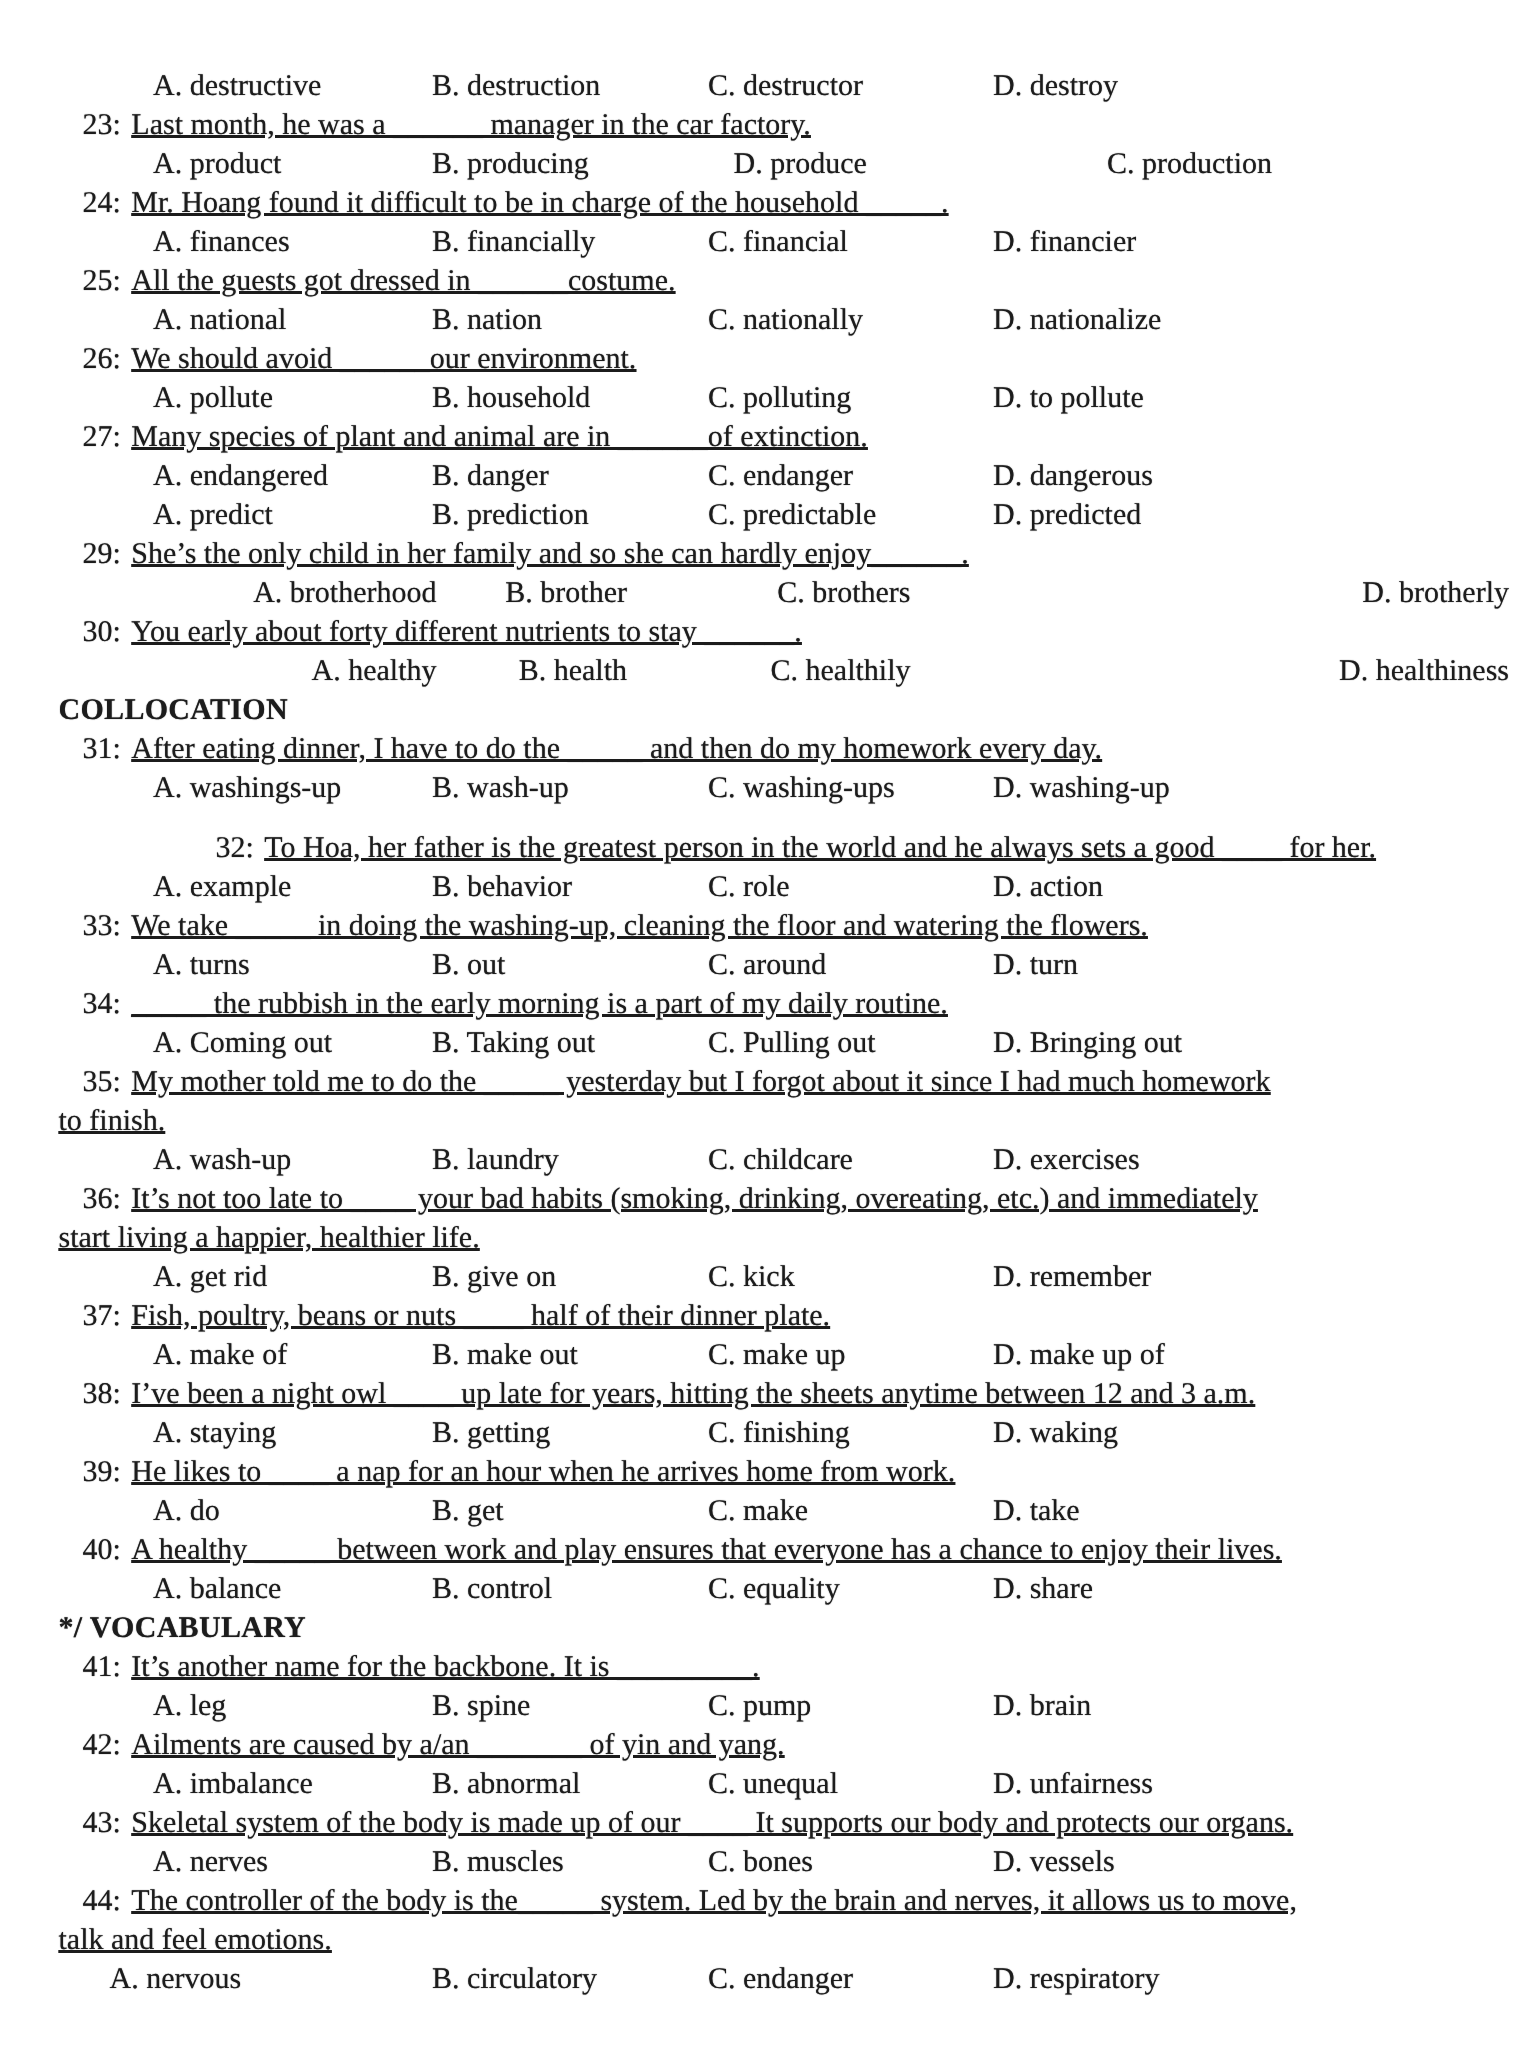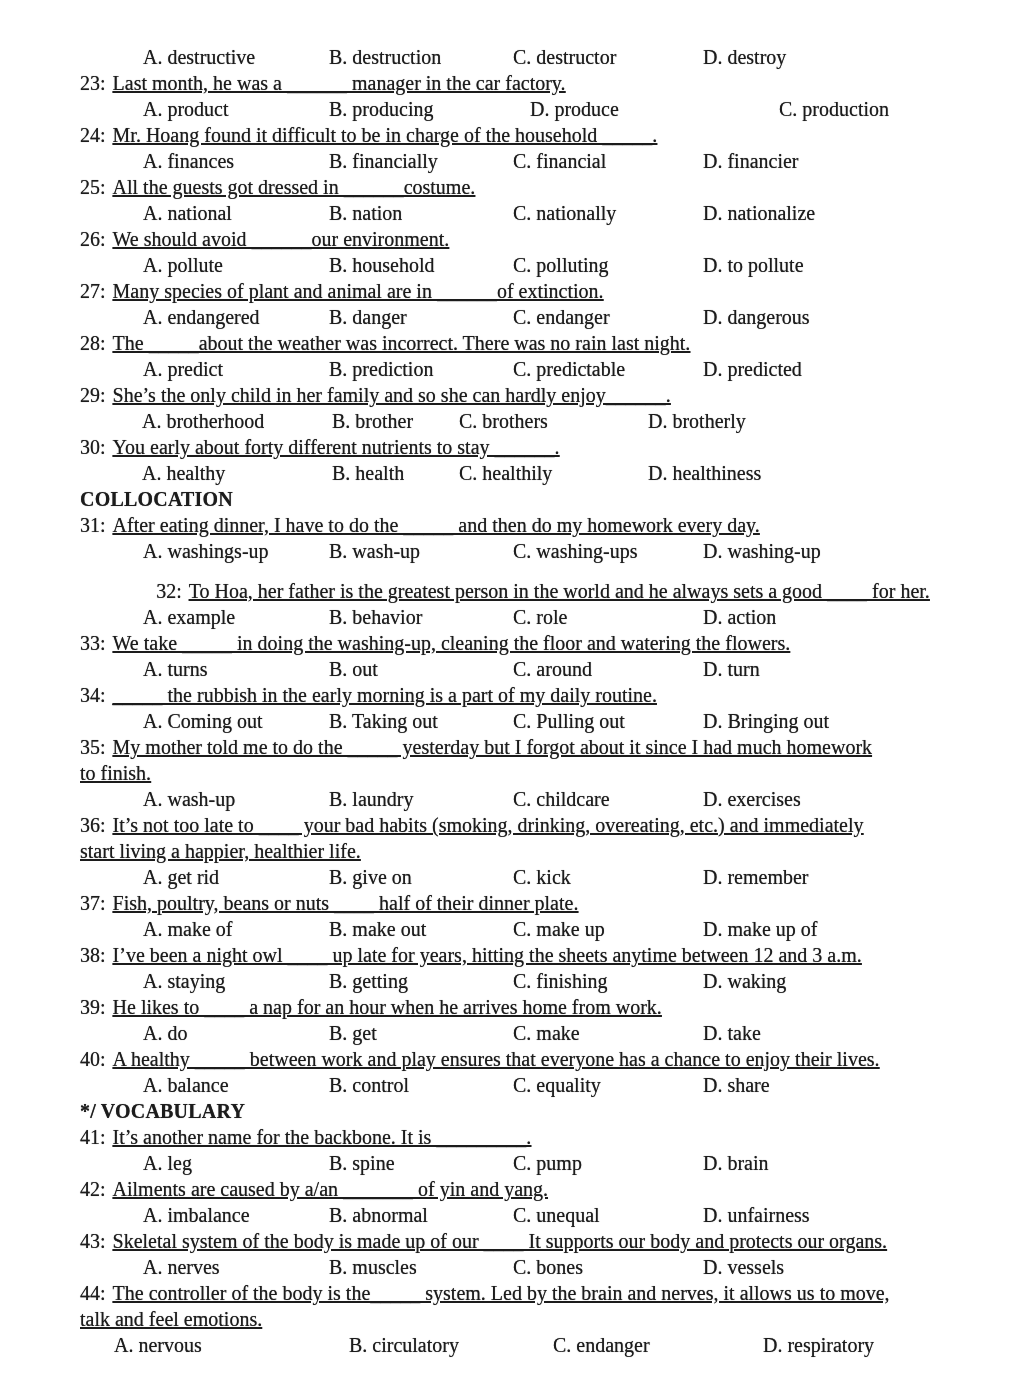--- a/index.html
+++ b/index.html
@@ -1,39 +1,39 @@
 <!DOCTYPE html>
 <html><head>
 <meta charset="utf-8">
 <style>
   * { box-sizing: border-box; }
   html, body { margin: 0; padding: 0; background: #ffffff; }
   body { width: 1024px; height: 1374px; overflow: hidden; }
   .page {
     width: 1024px; height: 1110px;
-    padding: 44px 18px 0 80px;
+    padding: 44px 18px 0 39px;
     font-family: "Liberation Serif", "DejaVu Serif", serif;
     font-size: 20px;
     line-height: 26px;
     color: #1c1c1c;
     text-shadow: 0 0 0.7px rgba(25,25,25,0.75);
   }
   .q, .opts, .heading { min-height: 26px; }
-  .qnum { white-space: pre; margin-right: 7px; }
+  .qnum { white-space: pre; margin-right: 7px; margin-left: 16px; }
   .qtext { white-space: pre; text-decoration: underline; }
   .heading { font-weight: bold; letter-spacing: 0.2px; font-family: Liberation Serif, serif; }
   .gap-before { margin-top: 14px; text-align: center; }
   .opts {
     display: grid;
     grid-template-columns: 186px 184px 190px 1fr;
     padding-left: 63px;
   }
-  .opts.narrow { grid-template-columns: 190px 127px 189px 1fr; padding-left: 62px; }
+  .opts.narrow { grid-template-columns: 190px 127px 189px 1fr; padding-left: 62px; text-align: right; }
   .opts.wide-d { grid-template-columns: 186px 201px 249px 1fr; }
-  .opts.low-indent { padding-left: 34px; grid-template-columns: 215px 184px 190px 1fr; gap: 20px; }
+  .opts.low-indent { padding-left: 34px; grid-template-columns: 215px 184px 190px 1fr; }
   .opt { white-space: pre; }
 </style>
 </head>
 <body>
 
 <div class="page">
     <div class="opts">
       <span class="opt">A. destructive</span>
       <span class="opt">B. destruction</span>
       <span class="opt">C. destructor</span>
@@ -67,21 +67,20 @@
       <span class="opt">C. polluting</span>
       <span class="opt">D. to pollute</span>
     </div>
     <div class="q"><span class="qnum">27:</span><span class="qtext">Many species of plant and animal are in ______of extinction.</span></div>
     <div class="opts">
       <span class="opt">A. endangered</span>
       <span class="opt">B. danger</span>
       <span class="opt">C. endanger</span>
       <span class="opt">D. dangerous</span>
     </div>
-    <div class="q"><span class="qnum">28:</span><span class="qtext">The _____about the weather was incorrect. There was no rain last night.</span></div>
     <div class="opts">
       <span class="opt">A. predict</span>
       <span class="opt">B. prediction</span>
       <span class="opt">C. predictable</span>
       <span class="opt">D. predicted</span>
     </div>
     <div class="q"><span class="qnum">29:</span><span class="qtext">She’s the only child in her family and so she can hardly enjoy______.</span></div>
     <div class="opts narrow">
       <span class="opt">A. brotherhood</span>
       <span class="opt">B. brother</span>

